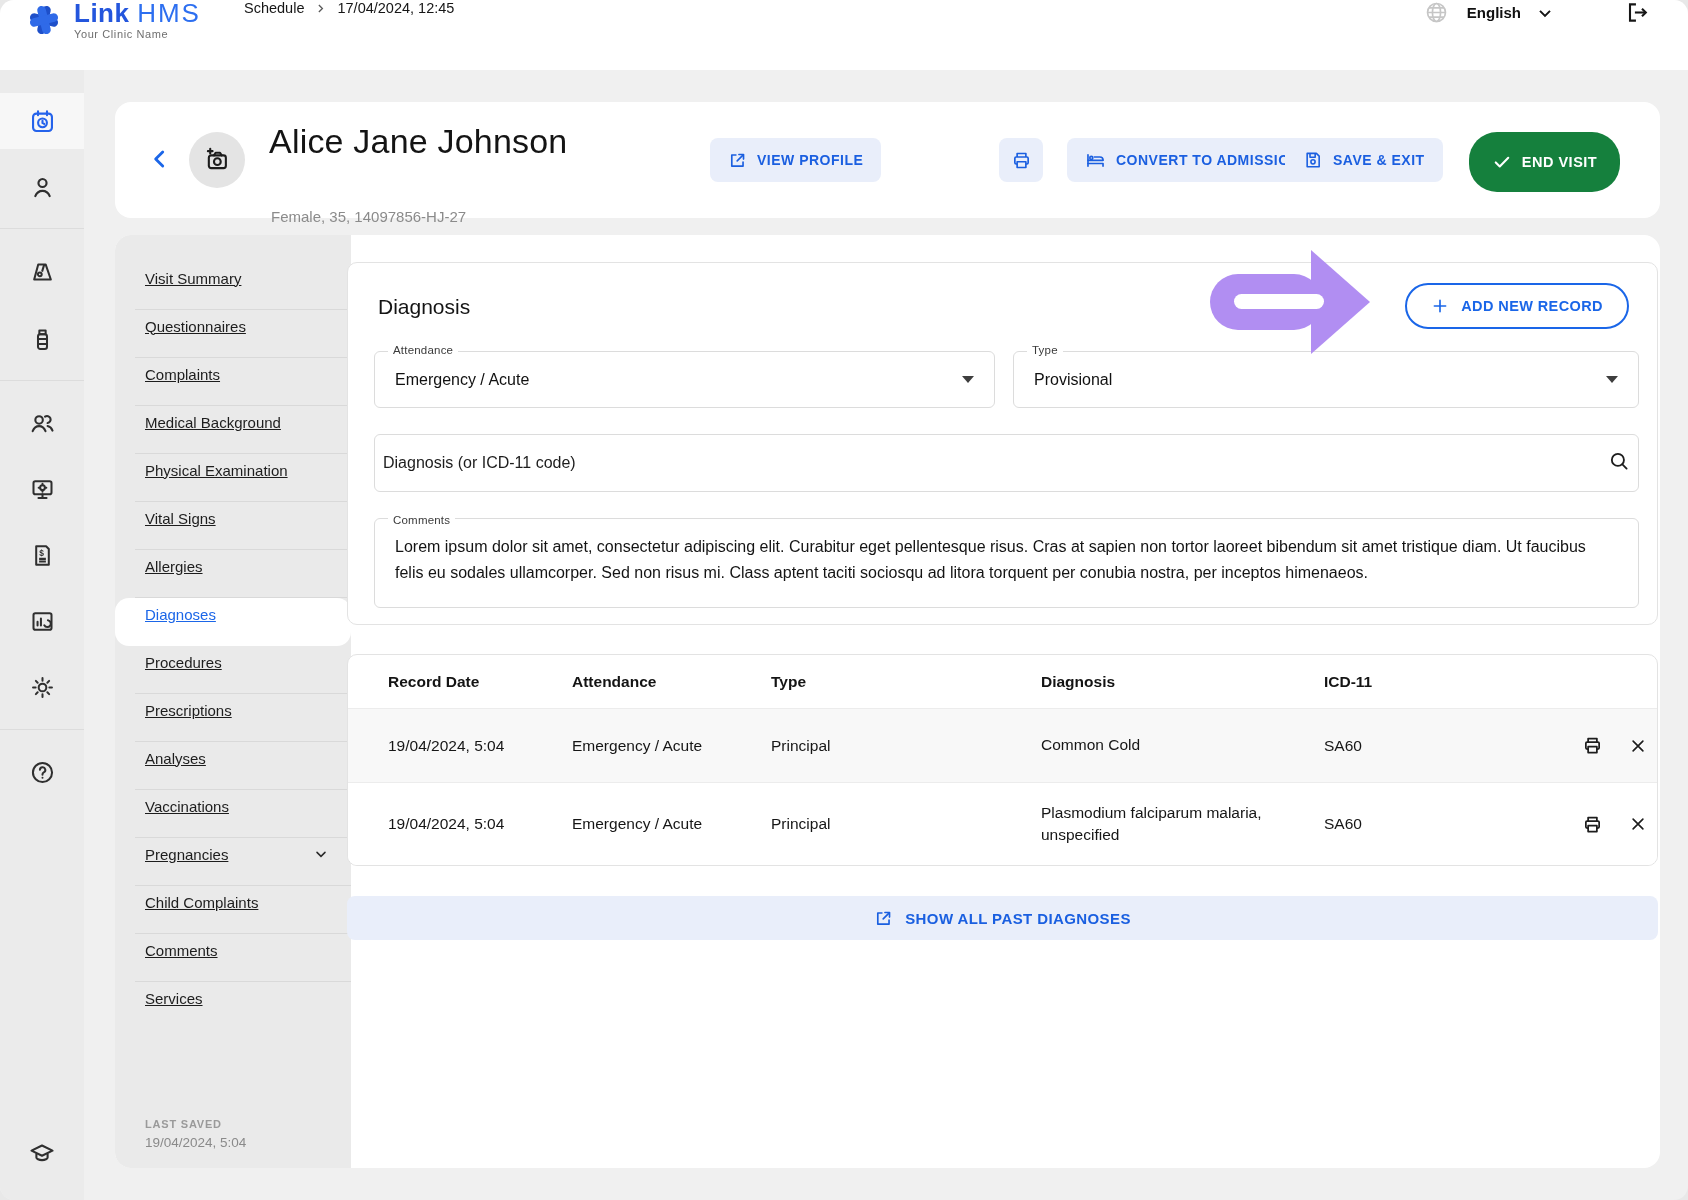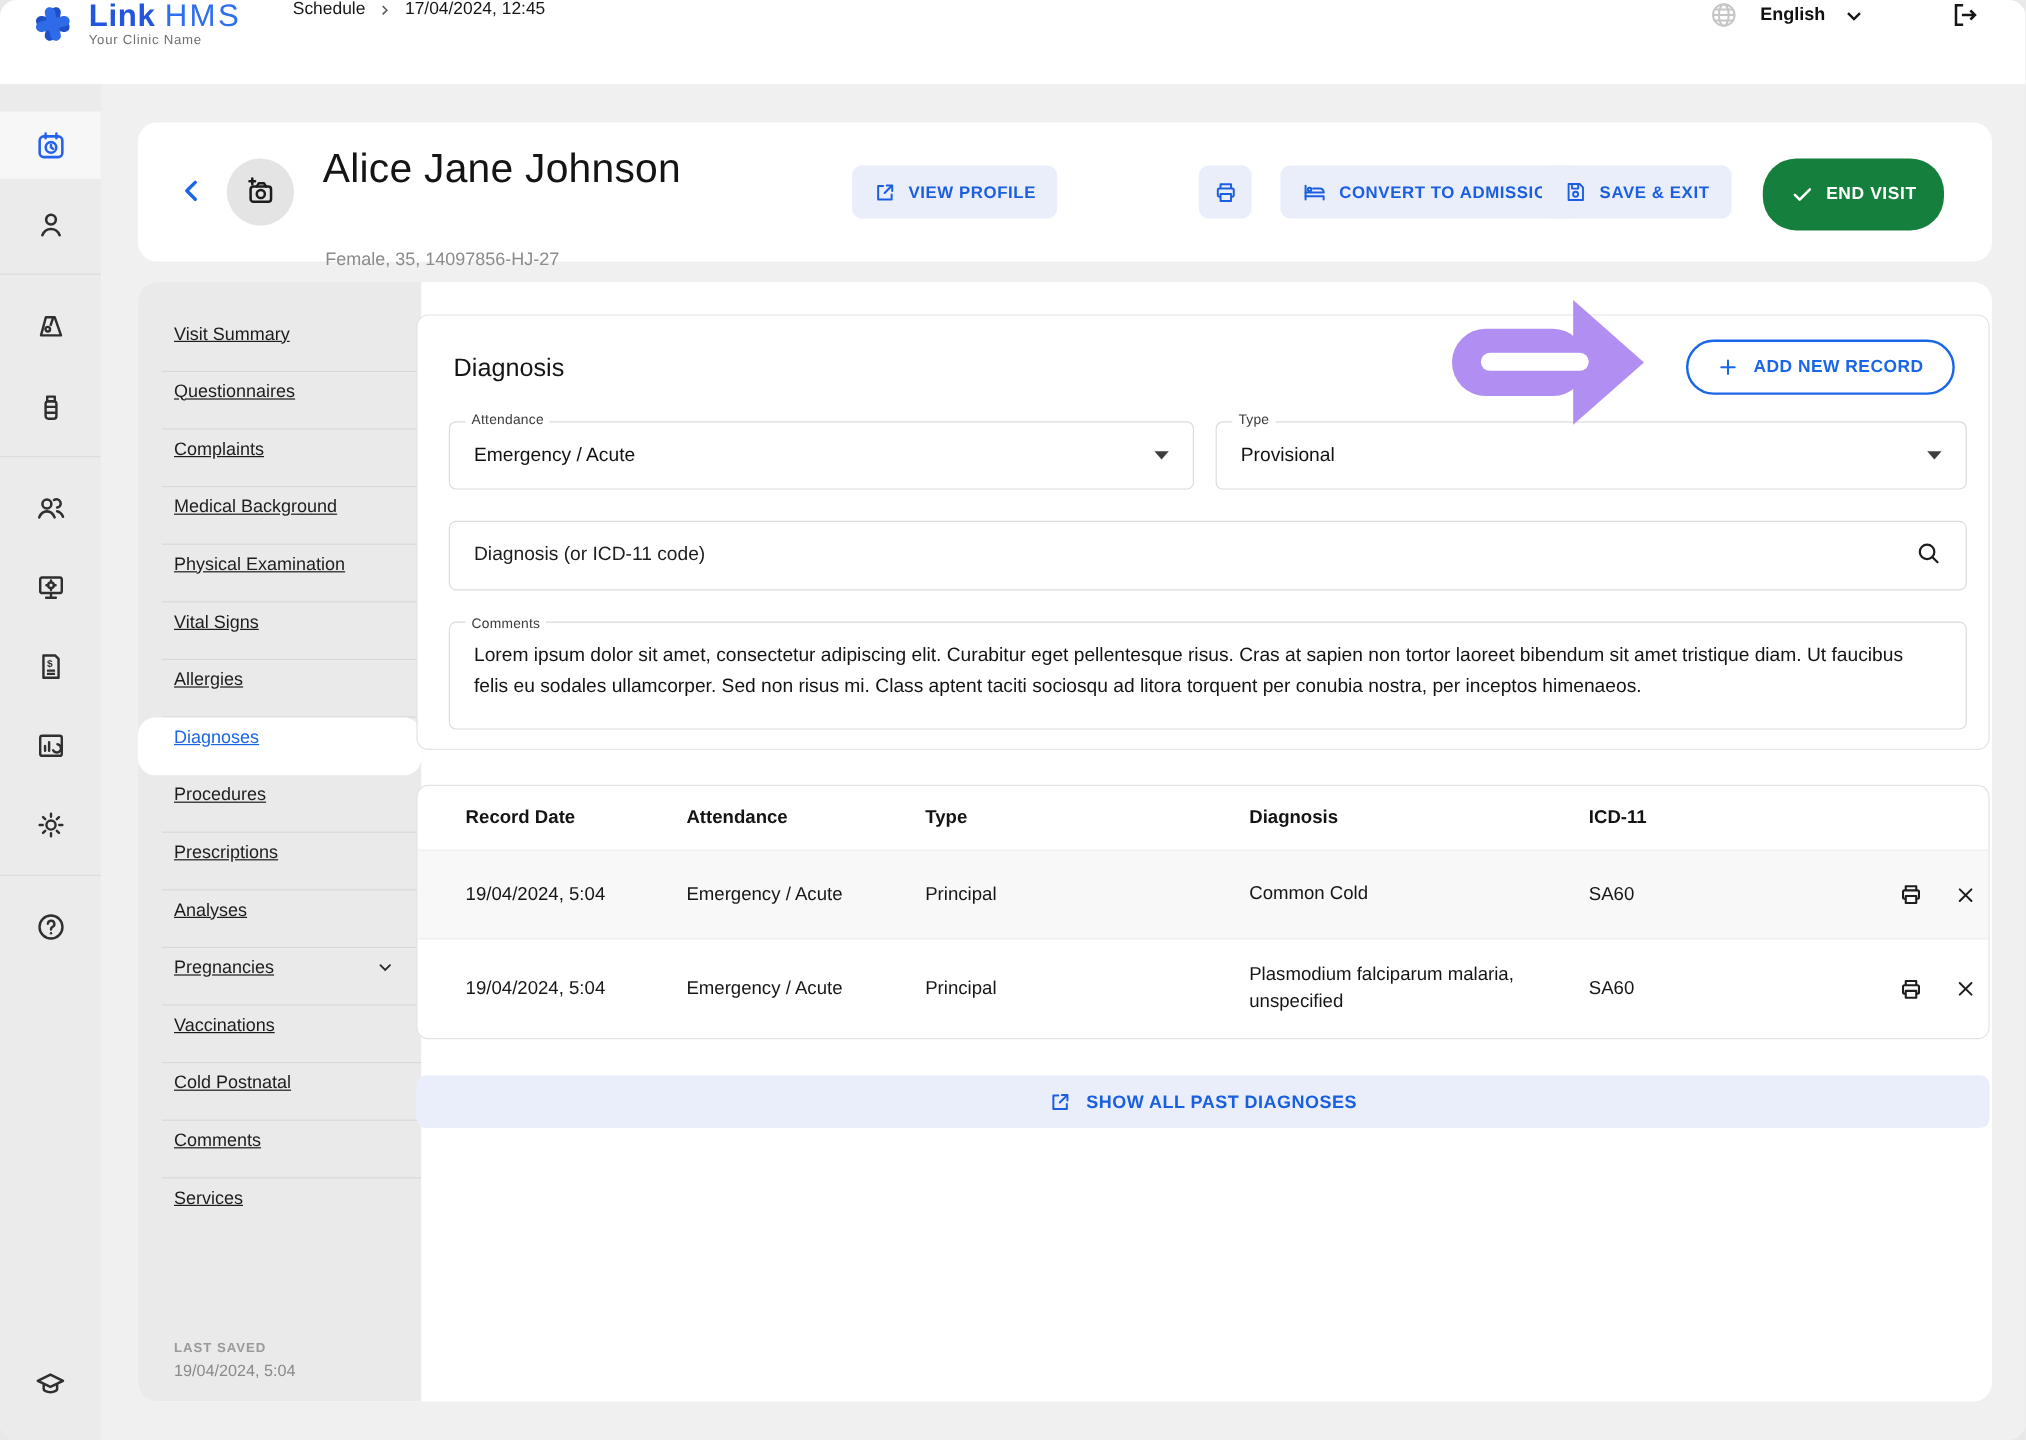--- a/index.html
+++ b/index.html
@@ -57,21 +57,21 @@
   
   .dcard { position:absolute; left:232px; top:27px; width:1311px; height:363px; border:1px solid #e3e3e3; border-radius:10px; background:#fff; }
   .dtitle { position:absolute; left:30px; top:32px; font-size:21px; font-weight:500; color:#141414; }
   .add-btn { position:absolute; right:28px; top:20px; height:46px; padding:0 24px; display:flex; align-items:center; gap:12px; border:2px solid #1a66e8; border-radius:23px; color:#1a66e8; font-weight:700; font-size:14.5px; letter-spacing:.4px; background:#fff; cursor:pointer; }
   .field { position:absolute; border:1px solid #dcdcdc; border-radius:6px; background:#fff; }
   .field .flabel { position:absolute; top:-8px; left:13px; background:#fff; padding:0 5px; font-size:11.5px; color:#3a3a3a; letter-spacing:.2px; }
   .select-field { top:88px; height:57px; display:flex; align-items:center; padding:0 20px; font-size:16px; color:#111; cursor:pointer; }
   .select-field .caret { margin-left:auto; width:0; height:0; border-left:6px solid transparent; border-right:6px solid transparent; border-top:7px solid #3e3e3e; }
   .f-attendance { left:26px; width:621px; }
   .f-type { left:665px; width:626px; }
-  .search-field { left:26px; top:171px; width:1265px; height:58px; display:flex; align-items:center; padding:0 20px; }
+  .search-field { left:26px; top:171px; width:1265px; height:58px; display:flex; align-items:center; padding:0 8px; }
   .search-field input { border:none; outline:none; flex:1; font-size:16px; font-family:inherit; color:#1c1c1c; background:transparent; }
   .search-field input::placeholder { color:#1d1d1d; opacity:1; }
   .search-field .sic { color:#1d1d1d; margin-left:12px; }
   .comments-field { left:26px; top:255px; width:1265px; height:90px; padding:15px 20px; font-size:16px; line-height:1.6; color:#141414; }
 
   
   .rtable { position:absolute; left:232px; top:419px; width:1311px; border:1px solid #e3e3e3; border-radius:10px; background:#fff; overflow:hidden; }
   .trow { display:grid; grid-template-columns:224px 199px 270px 283px 187px 1fr; align-items:center; }
   .trow > div { padding-right:10px; }
   .trow > div:first-child { padding-left:40px; }
@@ -315,31 +315,31 @@
         <div class="nav-item">
             <span>Procedures</span>
           </div>
         <div class="nav-item">
             <span>Prescriptions</span>
           </div>
         <div class="nav-item">
             <span>Analyses</span>
           </div>
         <div class="nav-item">
+            <span>Vaccinations</span>
+          </div>
+        <div class="nav-item">
           <span>Pregnancies</span>
             <span class="spacer"></span>
           <svg width="16" height="16" viewBox="0 0 24 24" fill="none" stroke="#2a2a2a" stroke-width="2.3" stroke-linecap="round">
               <path d="M6 9.5l6 6 6-6"></path>
             </svg>
         </div>
         <div class="nav-item">
-            <span>Vaccinations</span>
-          </div>
-        <div class="nav-item">
-            <span>Cold Postnatal</span>
+            <span>Child Complaints</span>
           </div>
         <div class="nav-item">
             <span>Comments</span>
           </div>
         <div class="nav-item">
             <span>Services</span>
           </div>
       </div>
       <div class="last-saved">
         <div class="l1">LAST SAVED</div>

